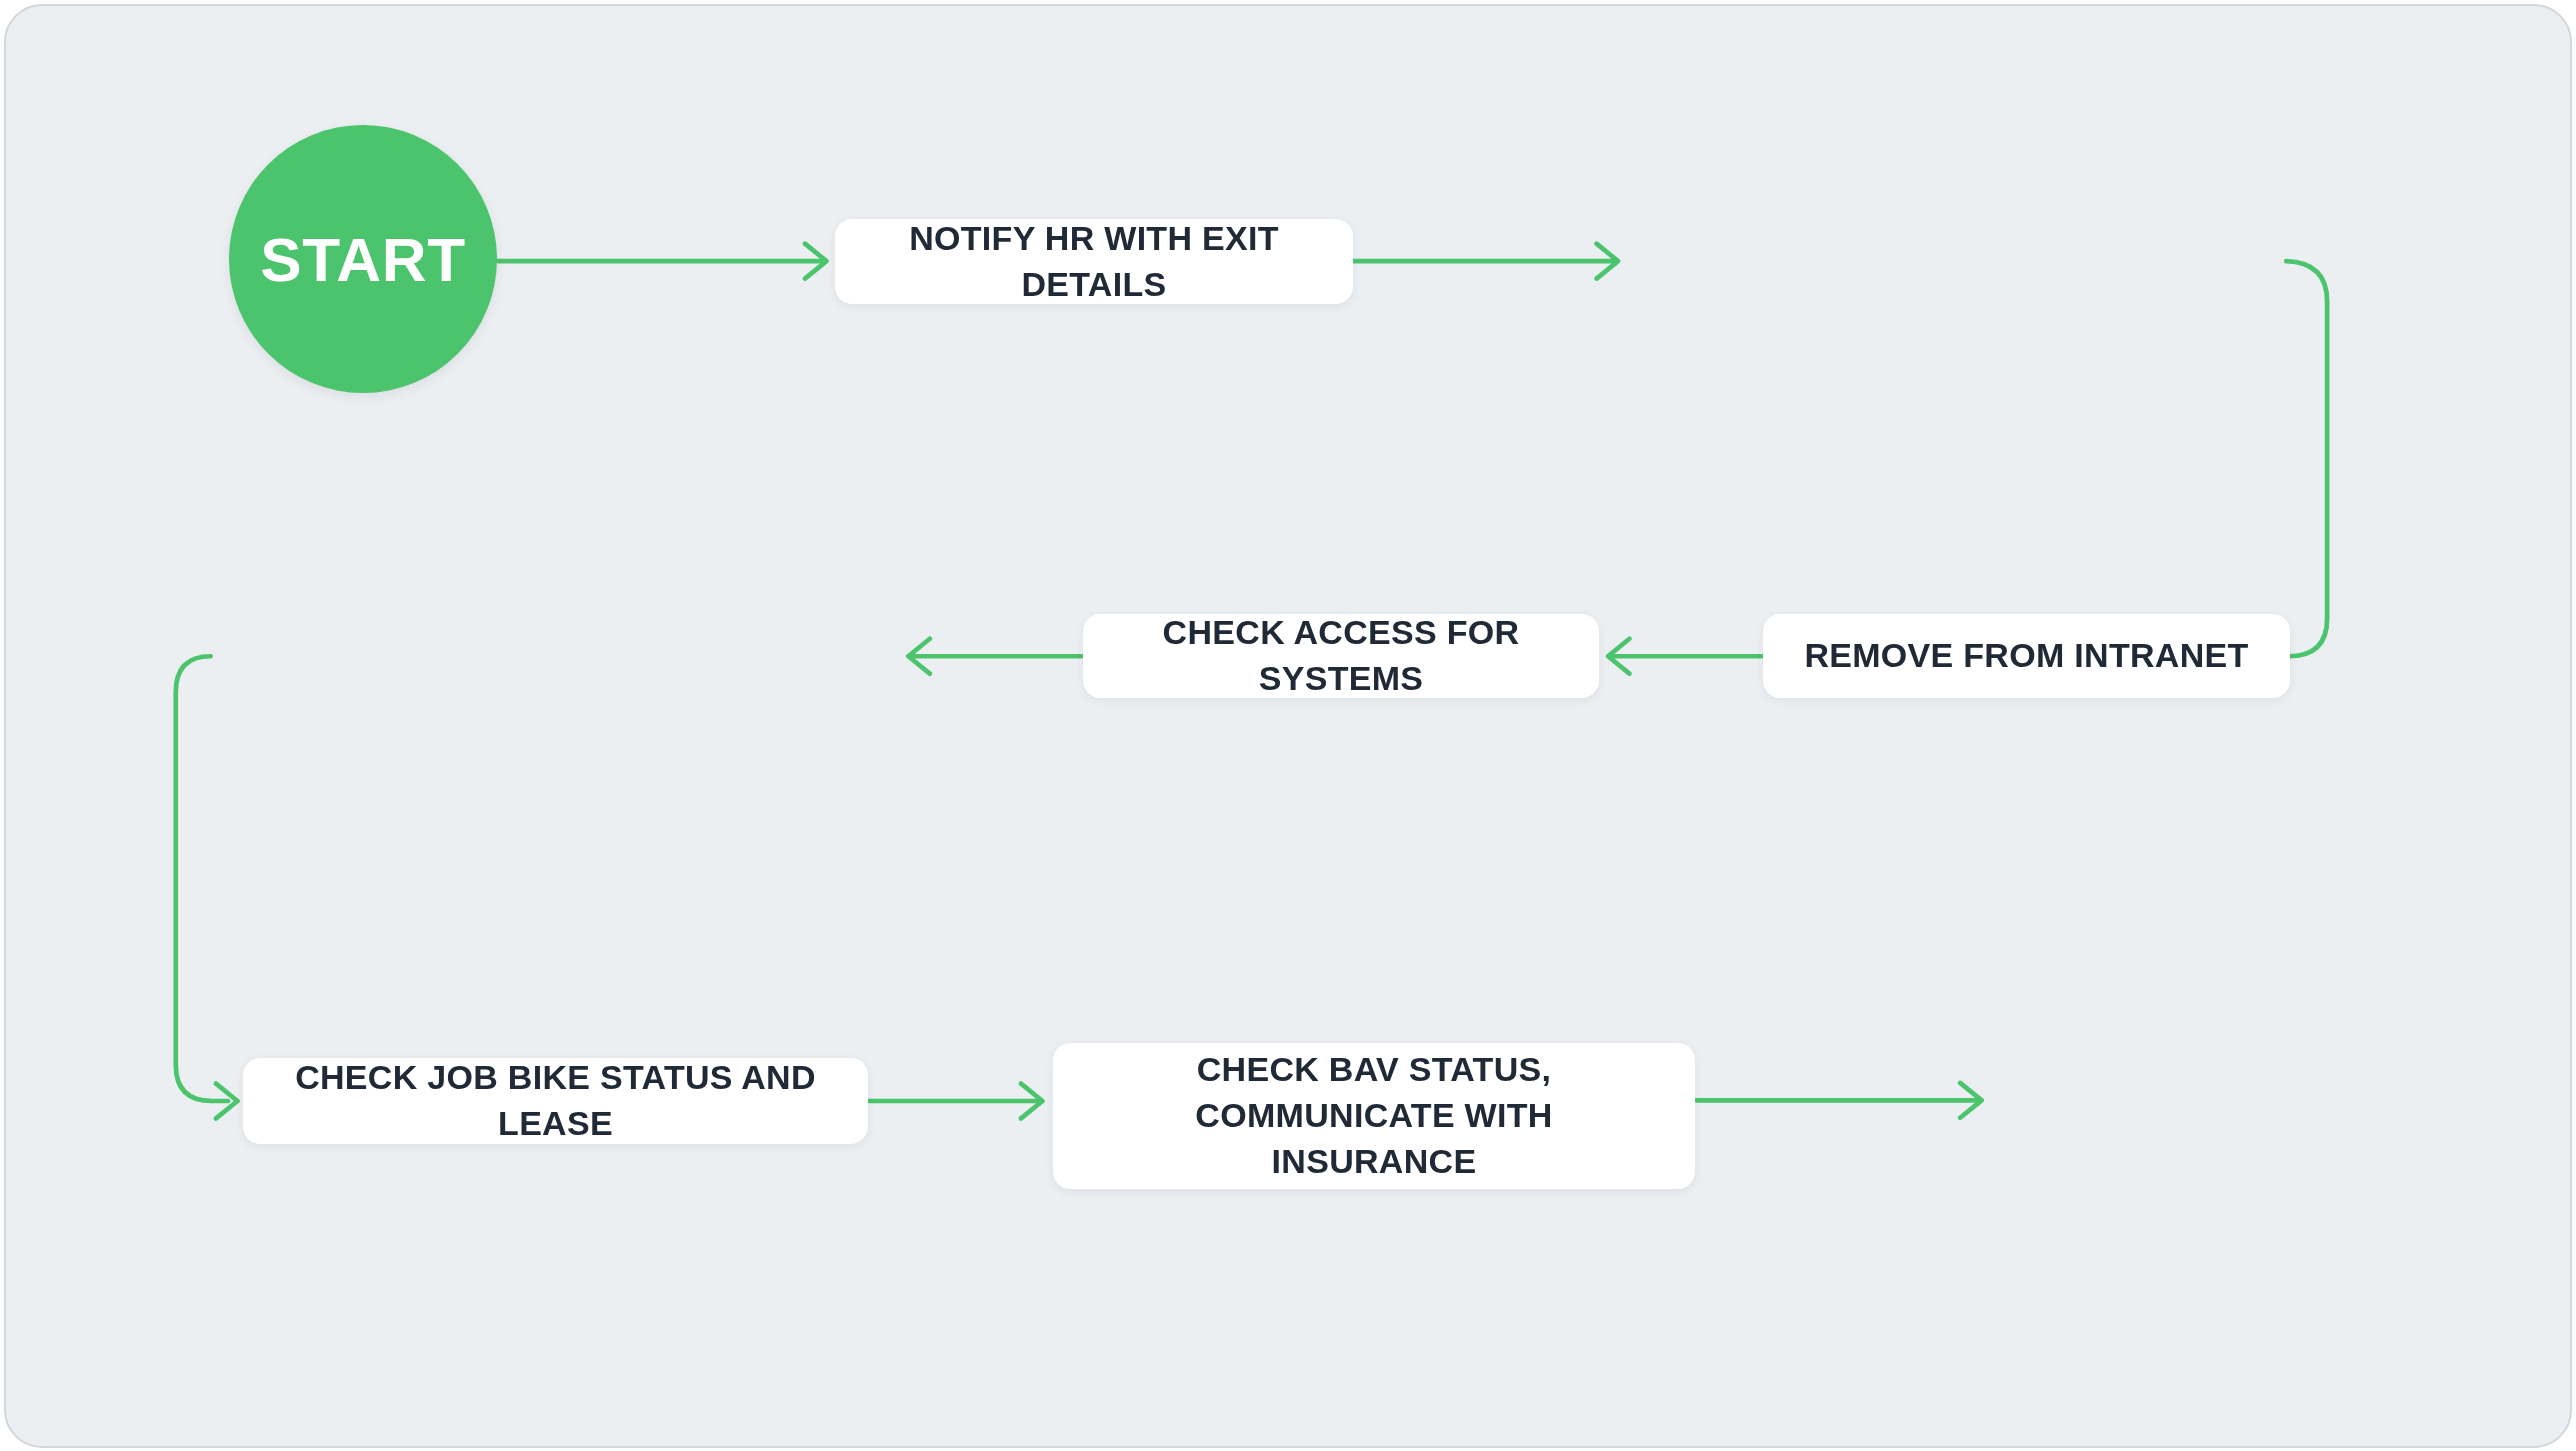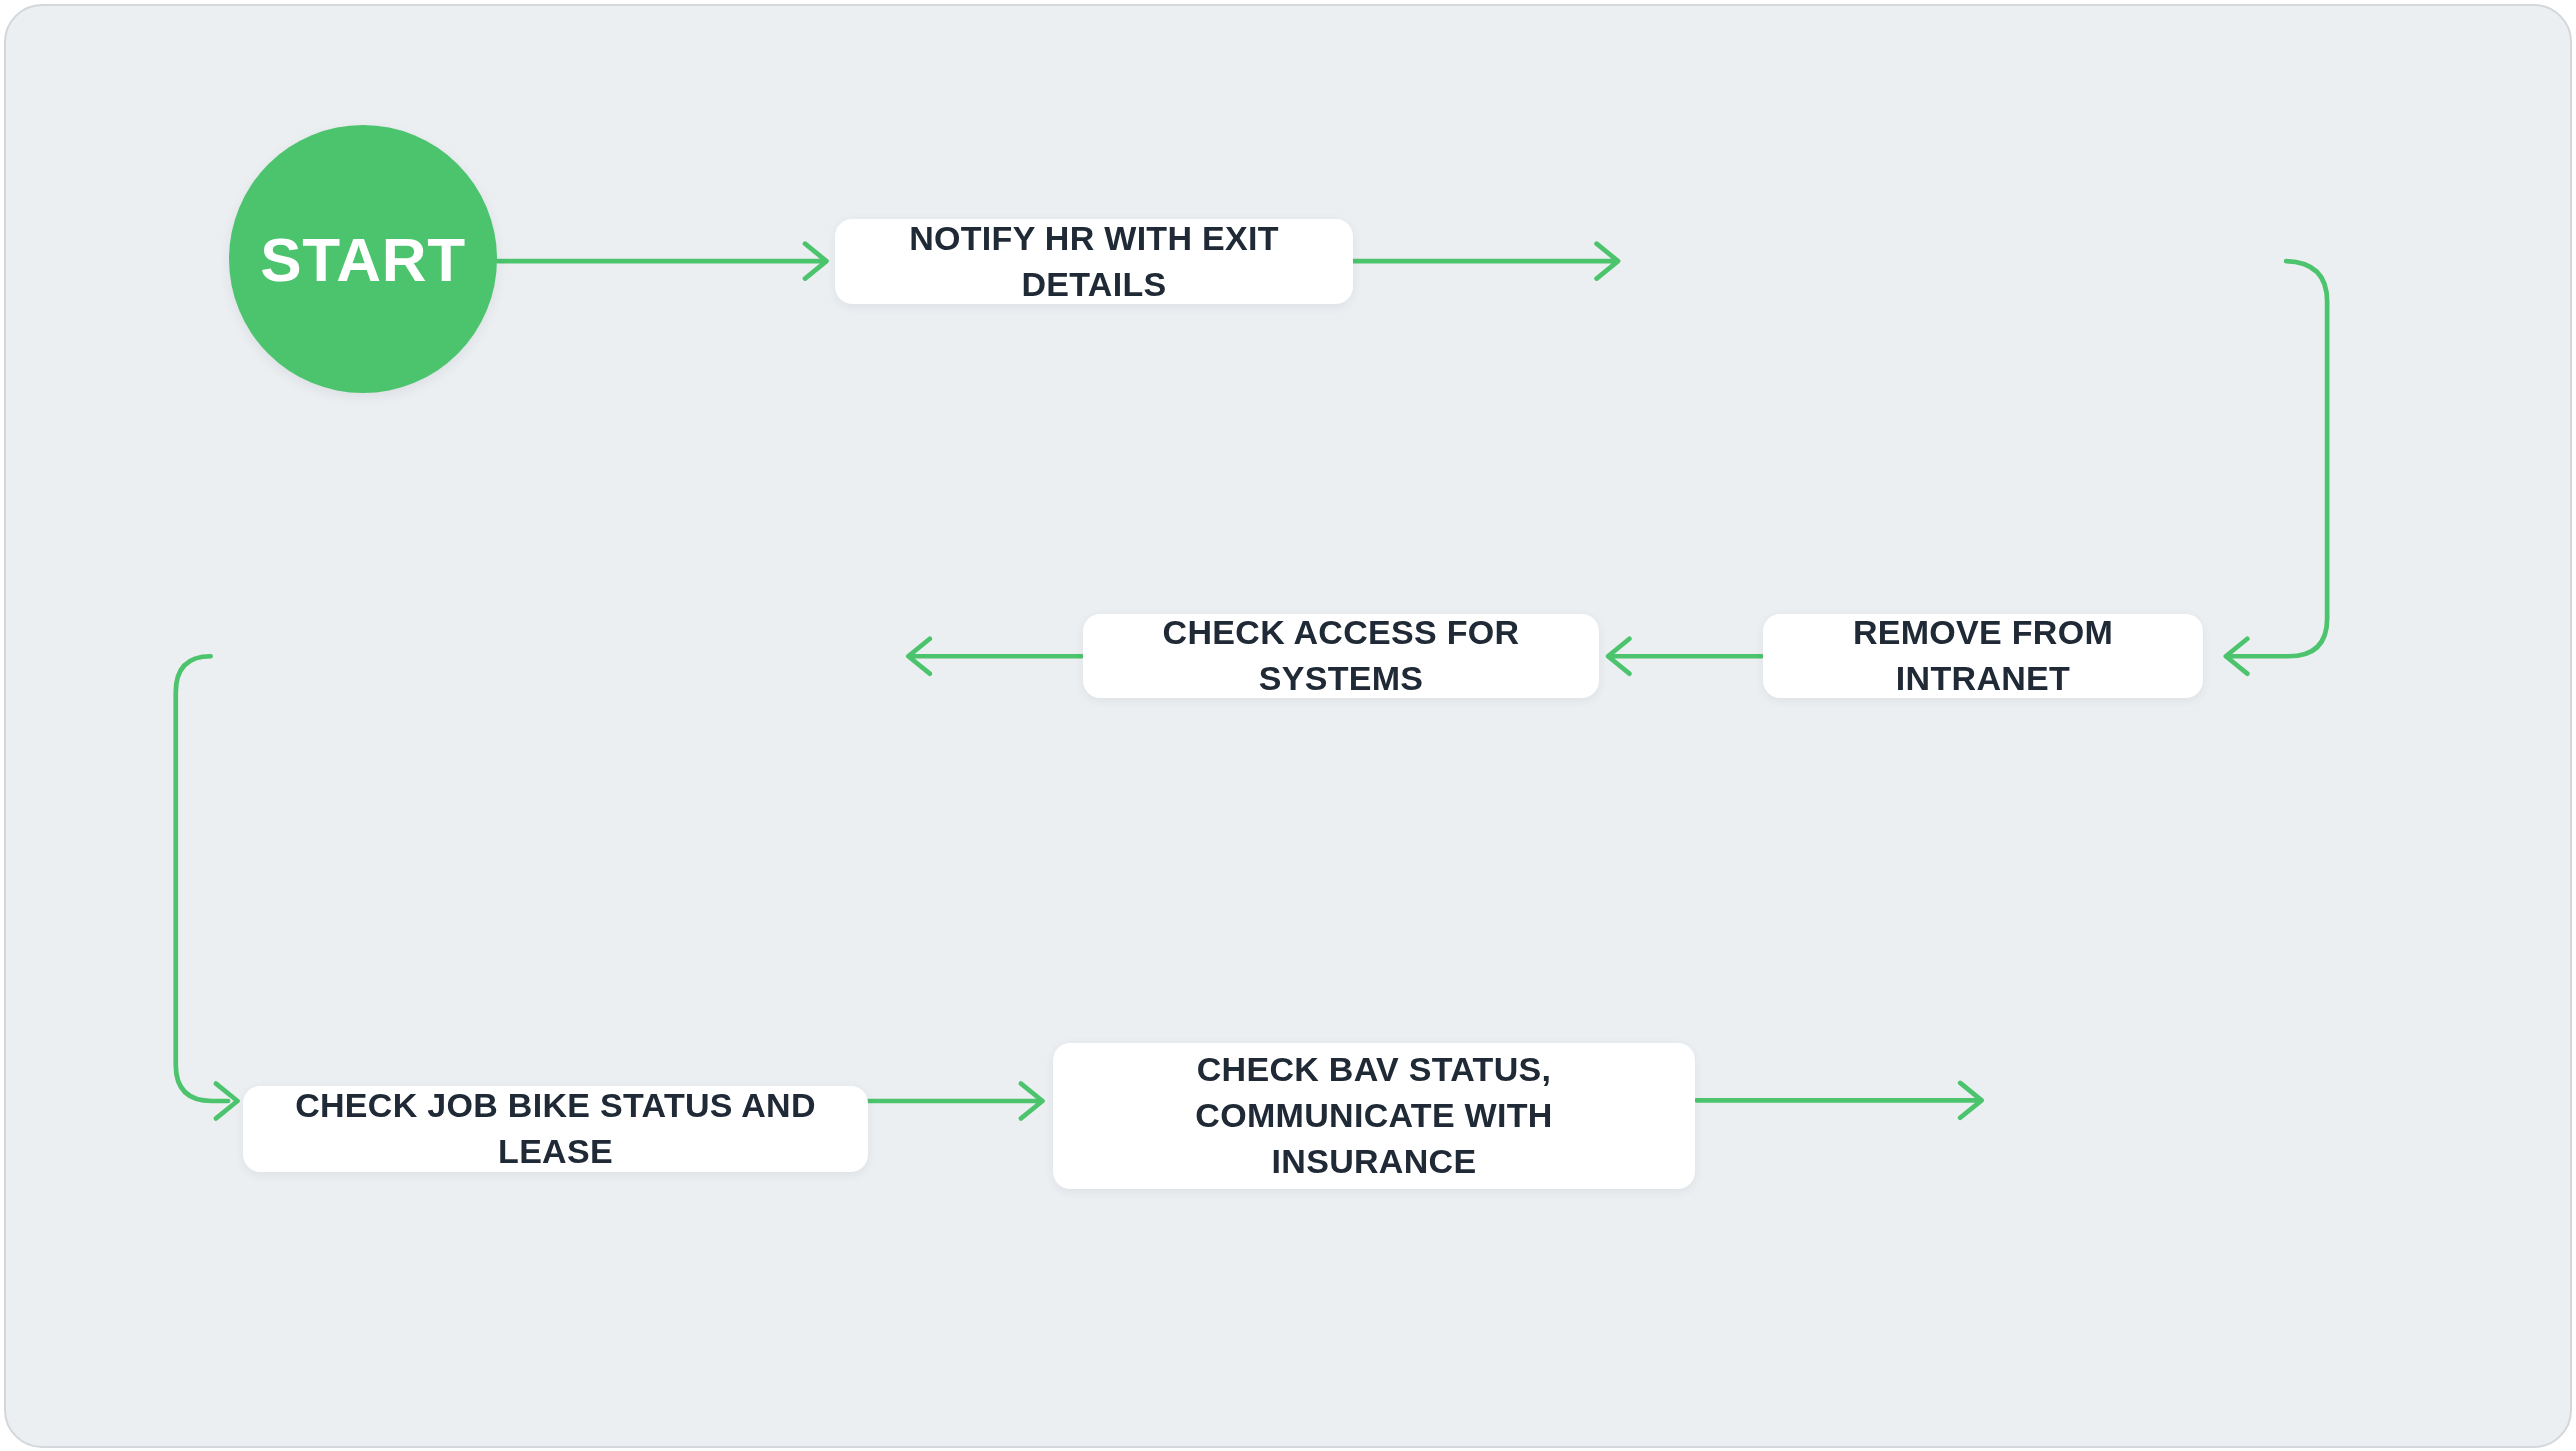--- a/index.html
+++ b/index.html
@@ -82,30 +82,30 @@
 
   <div class="node terminal" style="left:229px;top:125px;width:268px;height:268px;">
     <span>START</span>
   </div>
 
   <div class="node process" style="left:835px;top:219px;width:518px;height:85px;">
     <span>NOTIFY HR WITH EXIT DETAILS</span>
   </div>
 
 
-  <div class="node process" style="left:1763px;top:614px;width:440px;height:84px;">
+  <div class="node process" style="left:1763px;top:614px;width:527px;height:84px;">
     <span>REMOVE FROM INTRANET</span>
   </div>
 
   <div class="node process" style="left:1083px;top:614px;width:516px;height:84px;">
     <span>CHECK ACCESS FOR SYSTEMS</span>
   </div>
 
 
-  <div class="node process" style="left:243px;top:1058px;width:625px;height:86px;margin-top:28px;">
+  <div class="node process" style="left:243px;top:1058px;width:625px;height:86px;">
     <span>CHECK JOB BIKE STATUS AND LEASE</span>
   </div>
 
   <div class="node process" style="left:1053px;top:1027px;width:642px;height:146px;padding:0 60px;margin-top:16px;">
     <span>CHECK BAV STATUS, COMMUNICATE WITH INSURANCE</span>
   </div>
 
 
 </div>
 

